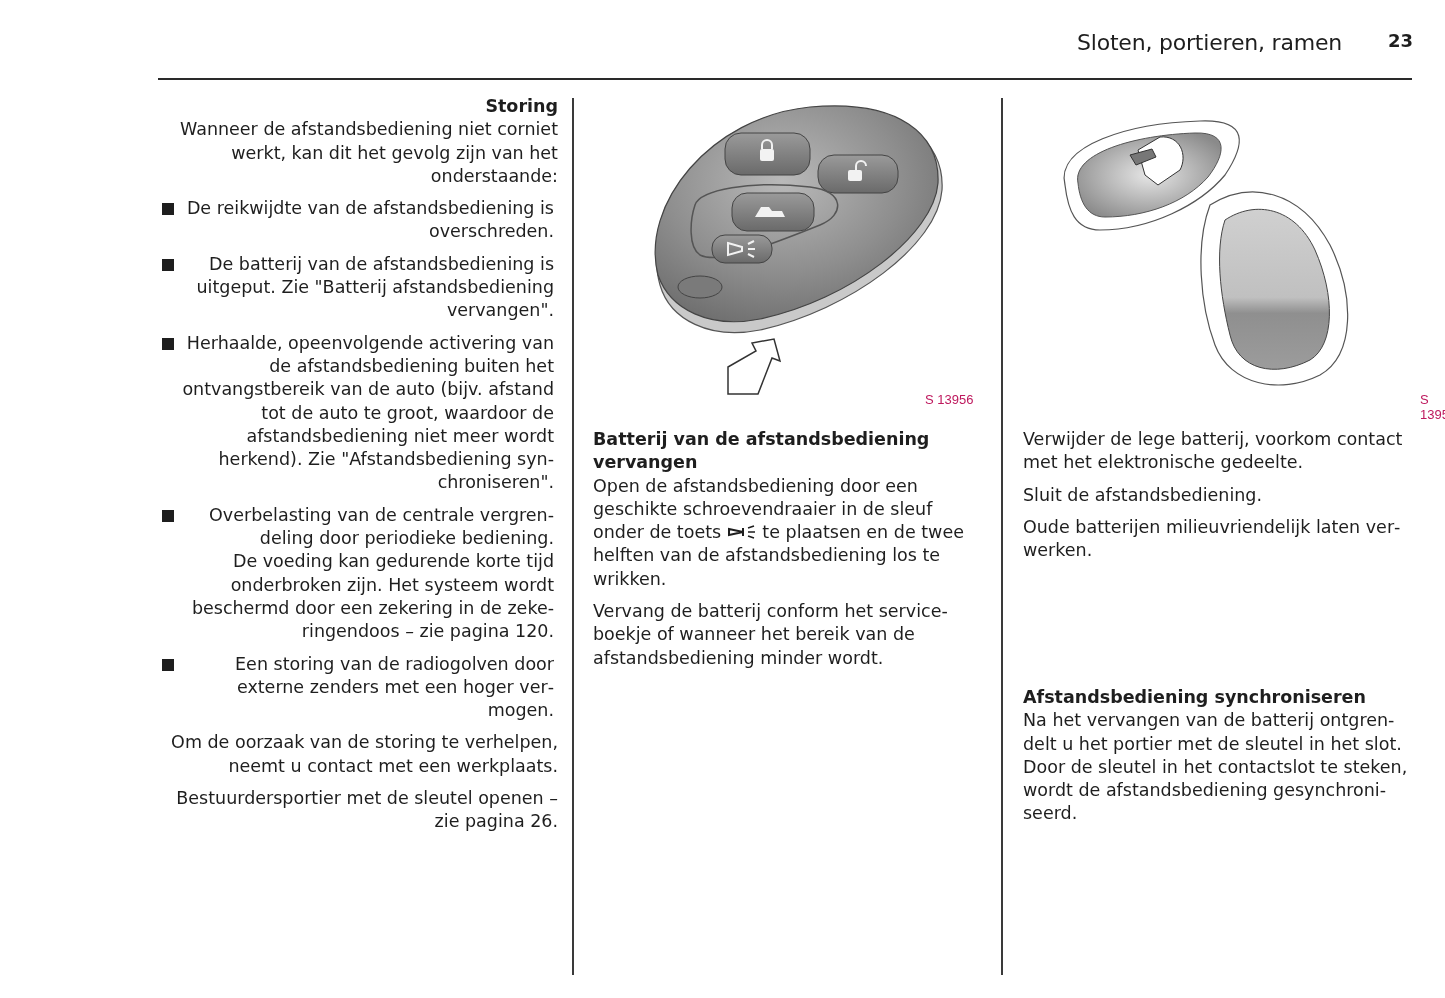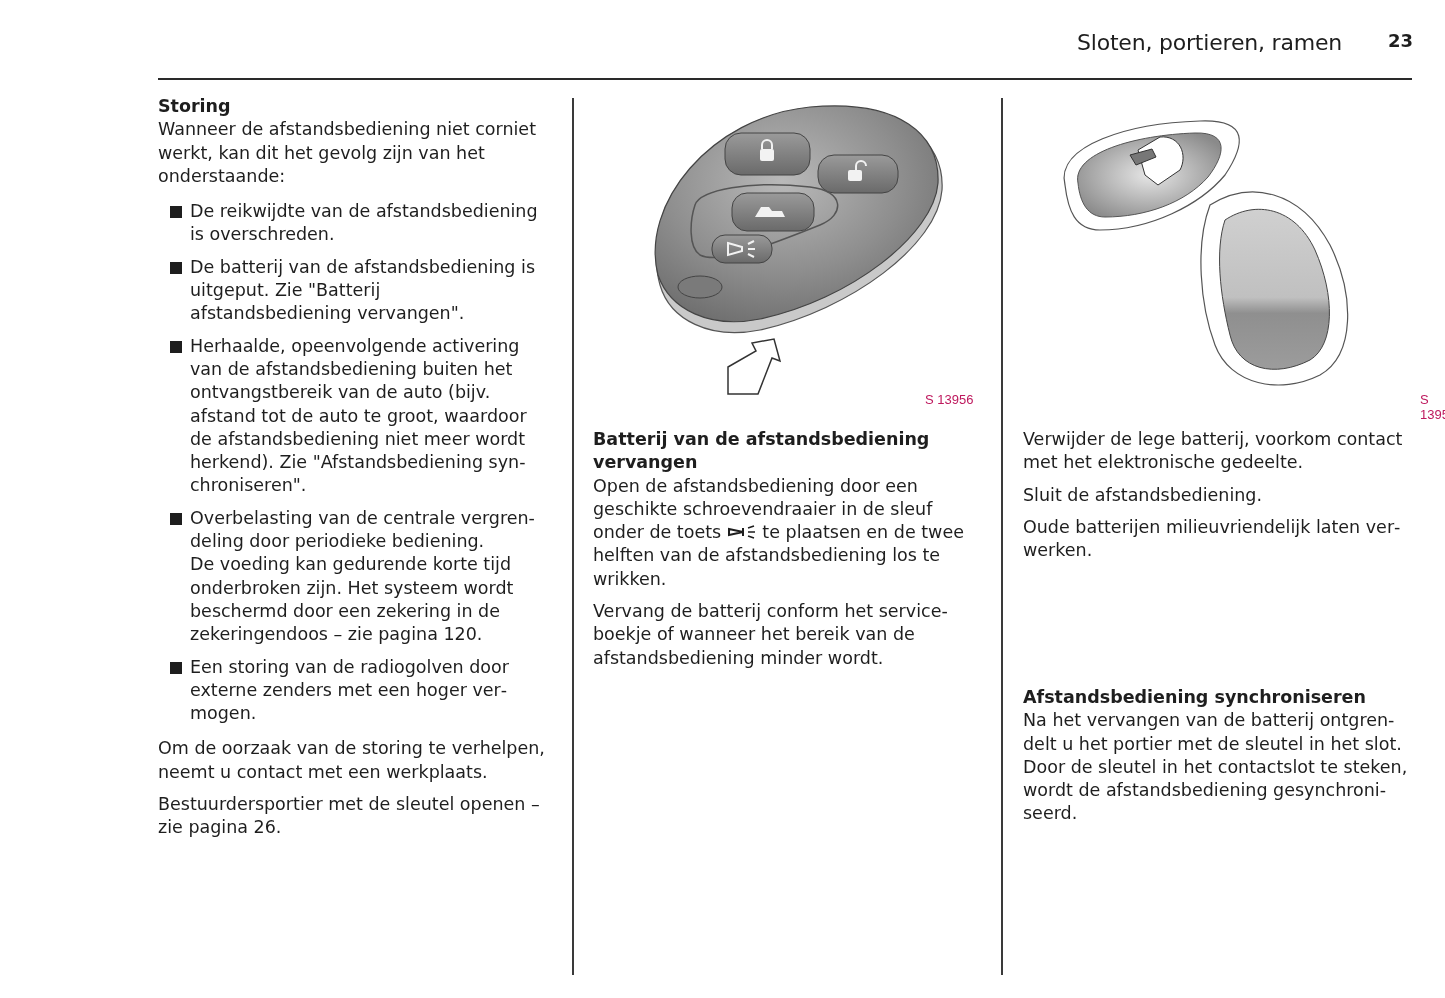--- a/index.html
+++ b/index.html
@@ -3,28 +3,28 @@
 <meta charset="utf-8">
 <style>
   html, body { margin:0; padding:0; background:#ffffff; }
   body { width:1445px; height:998px; position:relative; overflow:hidden;
          font-family:"DejaVu Sans","Liberation Sans",sans-serif; color:#1e1e1e; }
   .hdr-title { position:absolute; top:30px; right:103px; font-size:22px; font-weight:normal; letter-spacing:-0.2px; }
   .hdr-page { position:absolute; top:30px; right:32px; font-size:18px; font-weight:bold; }
   .hdr-rule { position:absolute; left:158px; top:78px; width:1254px; height:2px; background:#2a2a2a; }
   .vdiv { position:absolute; top:98px; width:2px; height:877px; background:#3a3a3a; }
   .col { position:absolute; font-size:17.5px; line-height:23.3px; }
-  .col1 { left:158px; top:95px; width:400px; }
+  .col1 { left:158px; top:95px; width:400px;text-align:right; }
   .col2 { left:593px; top:428px; width:395px; }
   .col3 { left:1023px; top:428px; width:395px; }
   .col4 { left:1023px; top:686px; width:395px; }
   h3 { margin:0; font-size:17.5px; font-weight:bold; line-height:23.3px; }
   p { margin:0 0 9px 0; }
   p.lead { margin:0 0 9px 0; }
-  ul { list-style:none; margin:12px; padding:0; }
+  ul { list-style:none; margin:4px; padding:0; }
   li { position:relative; padding-left:20px; margin-bottom:9px; }
   li .bullet { position:absolute; left:0; top:6px; width:12px; height:12px; background:#1e1e1e; }
   .figure { position:absolute; }
   .fig1 { left:600px; top:95px; width:390px; height:320px; }
   .fig2 { left:1010px; top:95px; width:420px; height:320px; }
   .caption { position:absolute; font-family:"Liberation Sans",sans-serif; font-size:13px; color:#be185d; }
   .cap1 { left:925px; top:392px; }
   .cap2 { left:1420px; top:392px; }
   .horn { display:inline-block; width:30px; height:14px; vertical-align:-1px; }
 </style>

